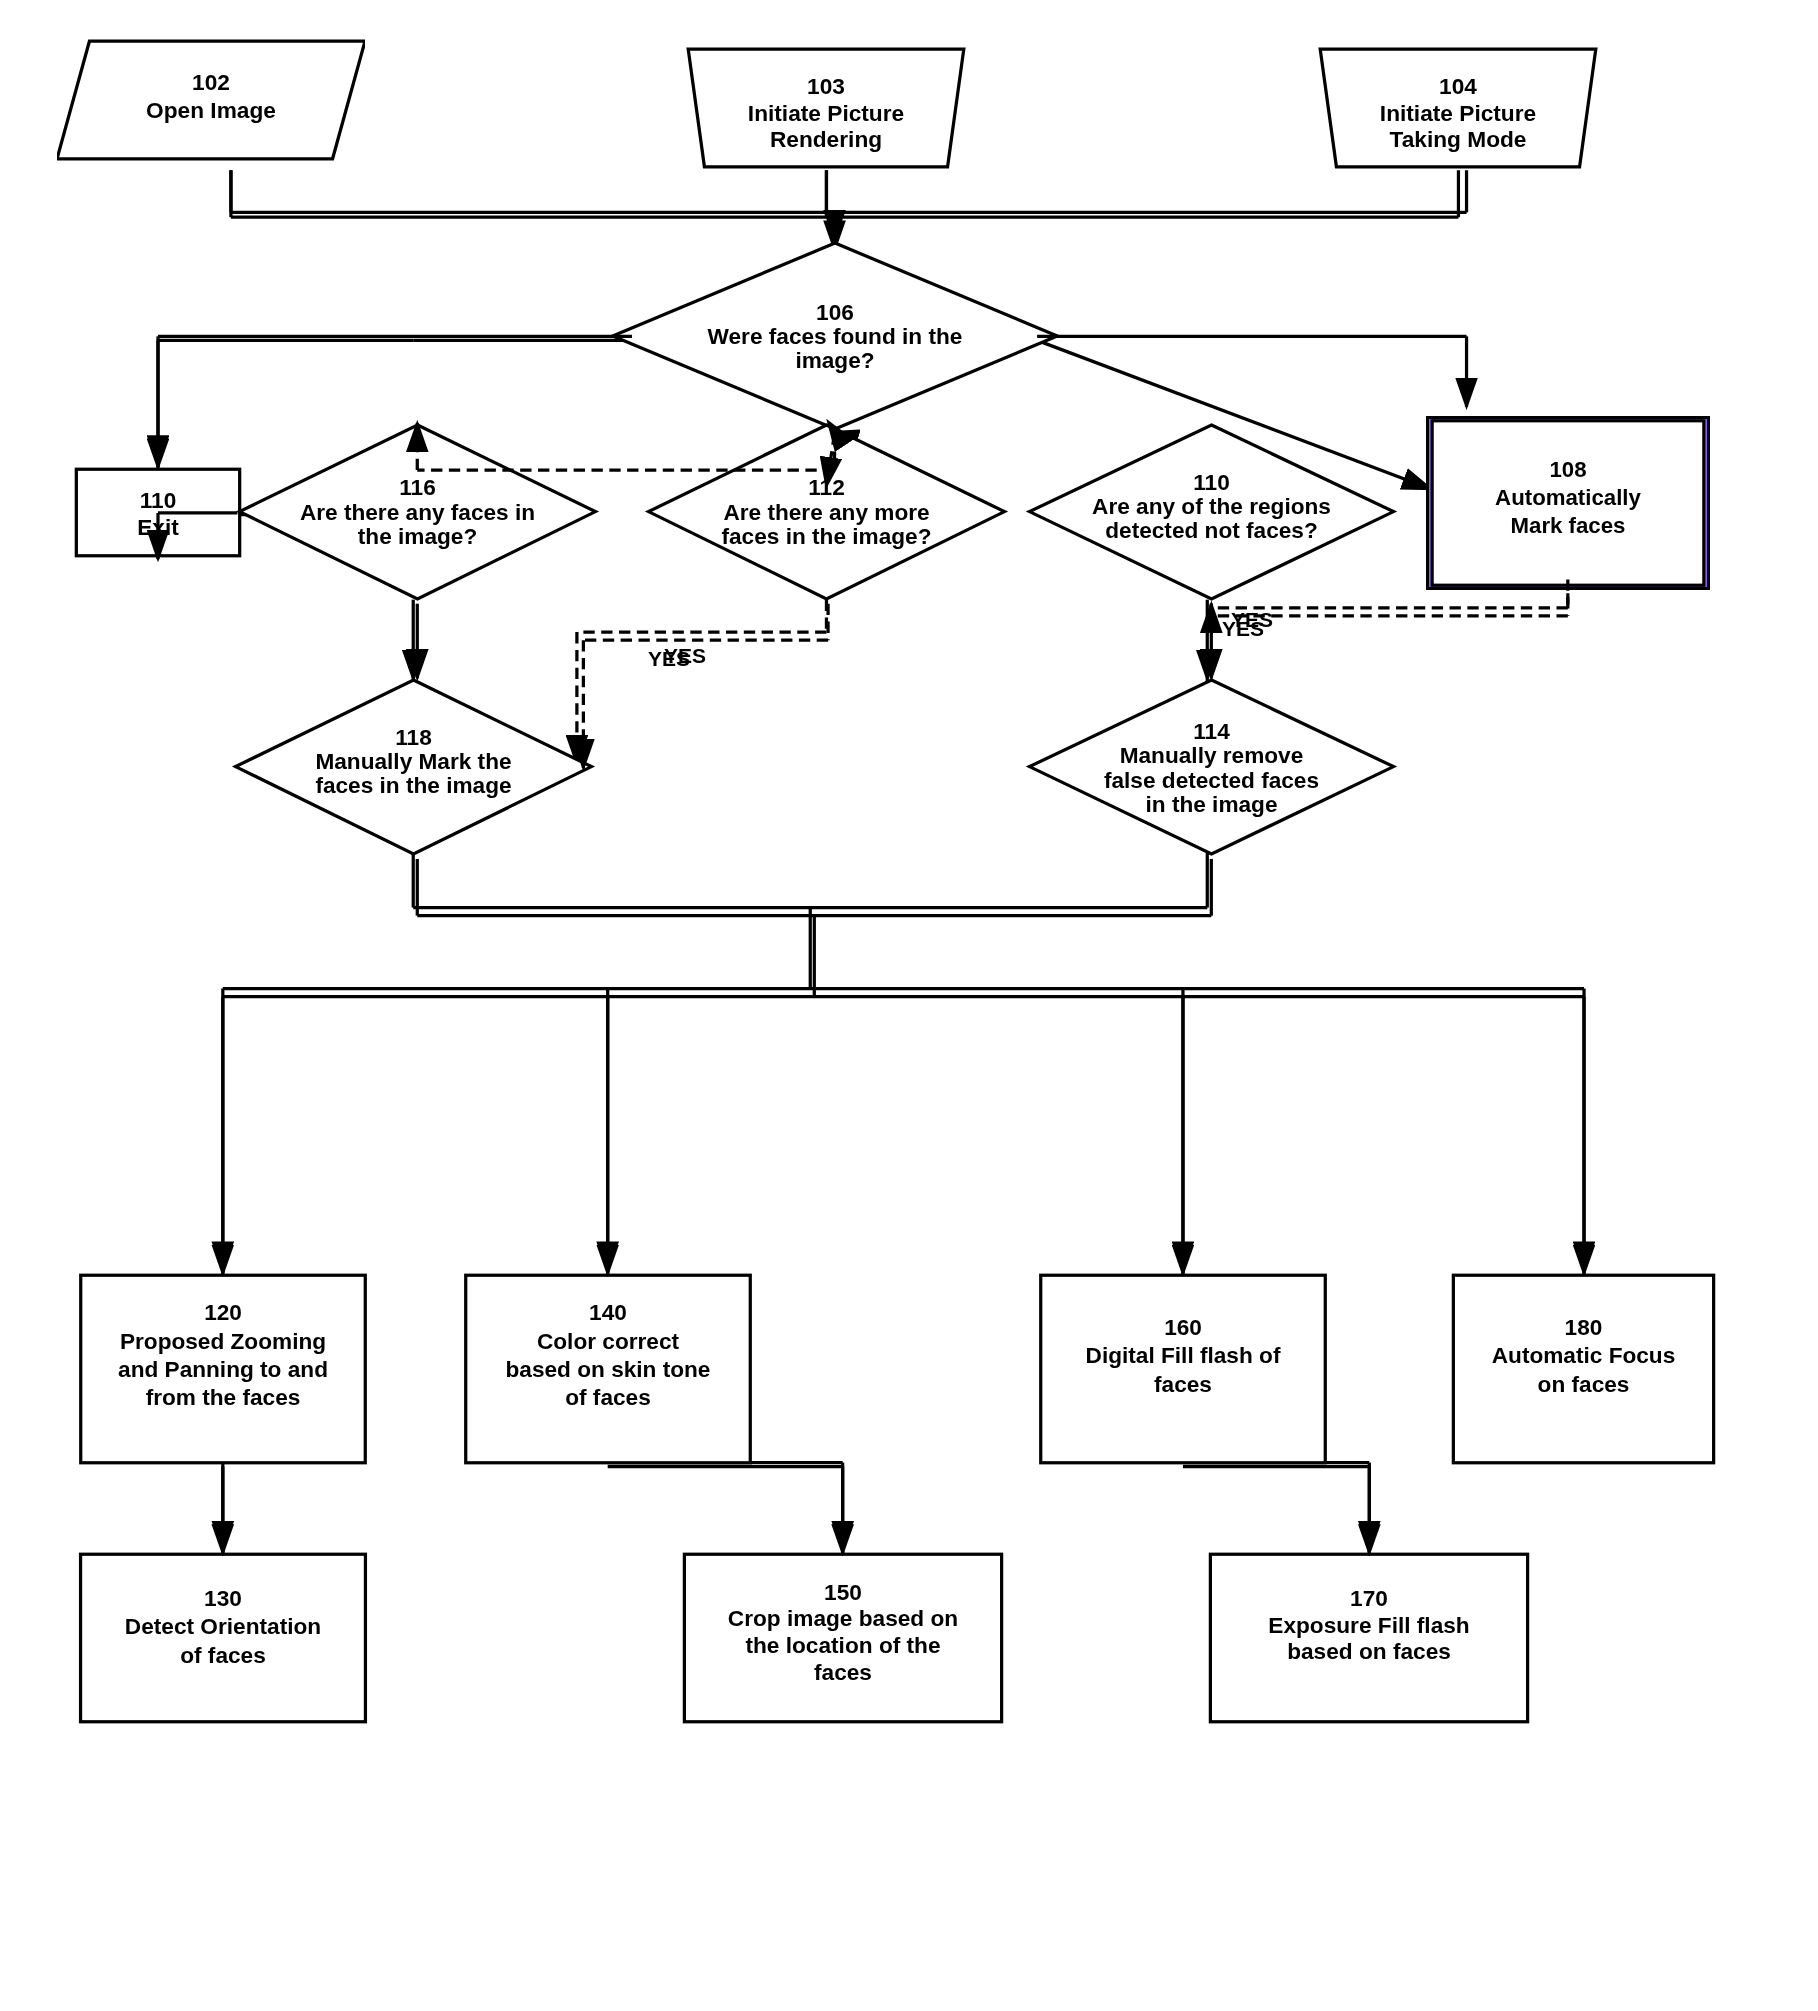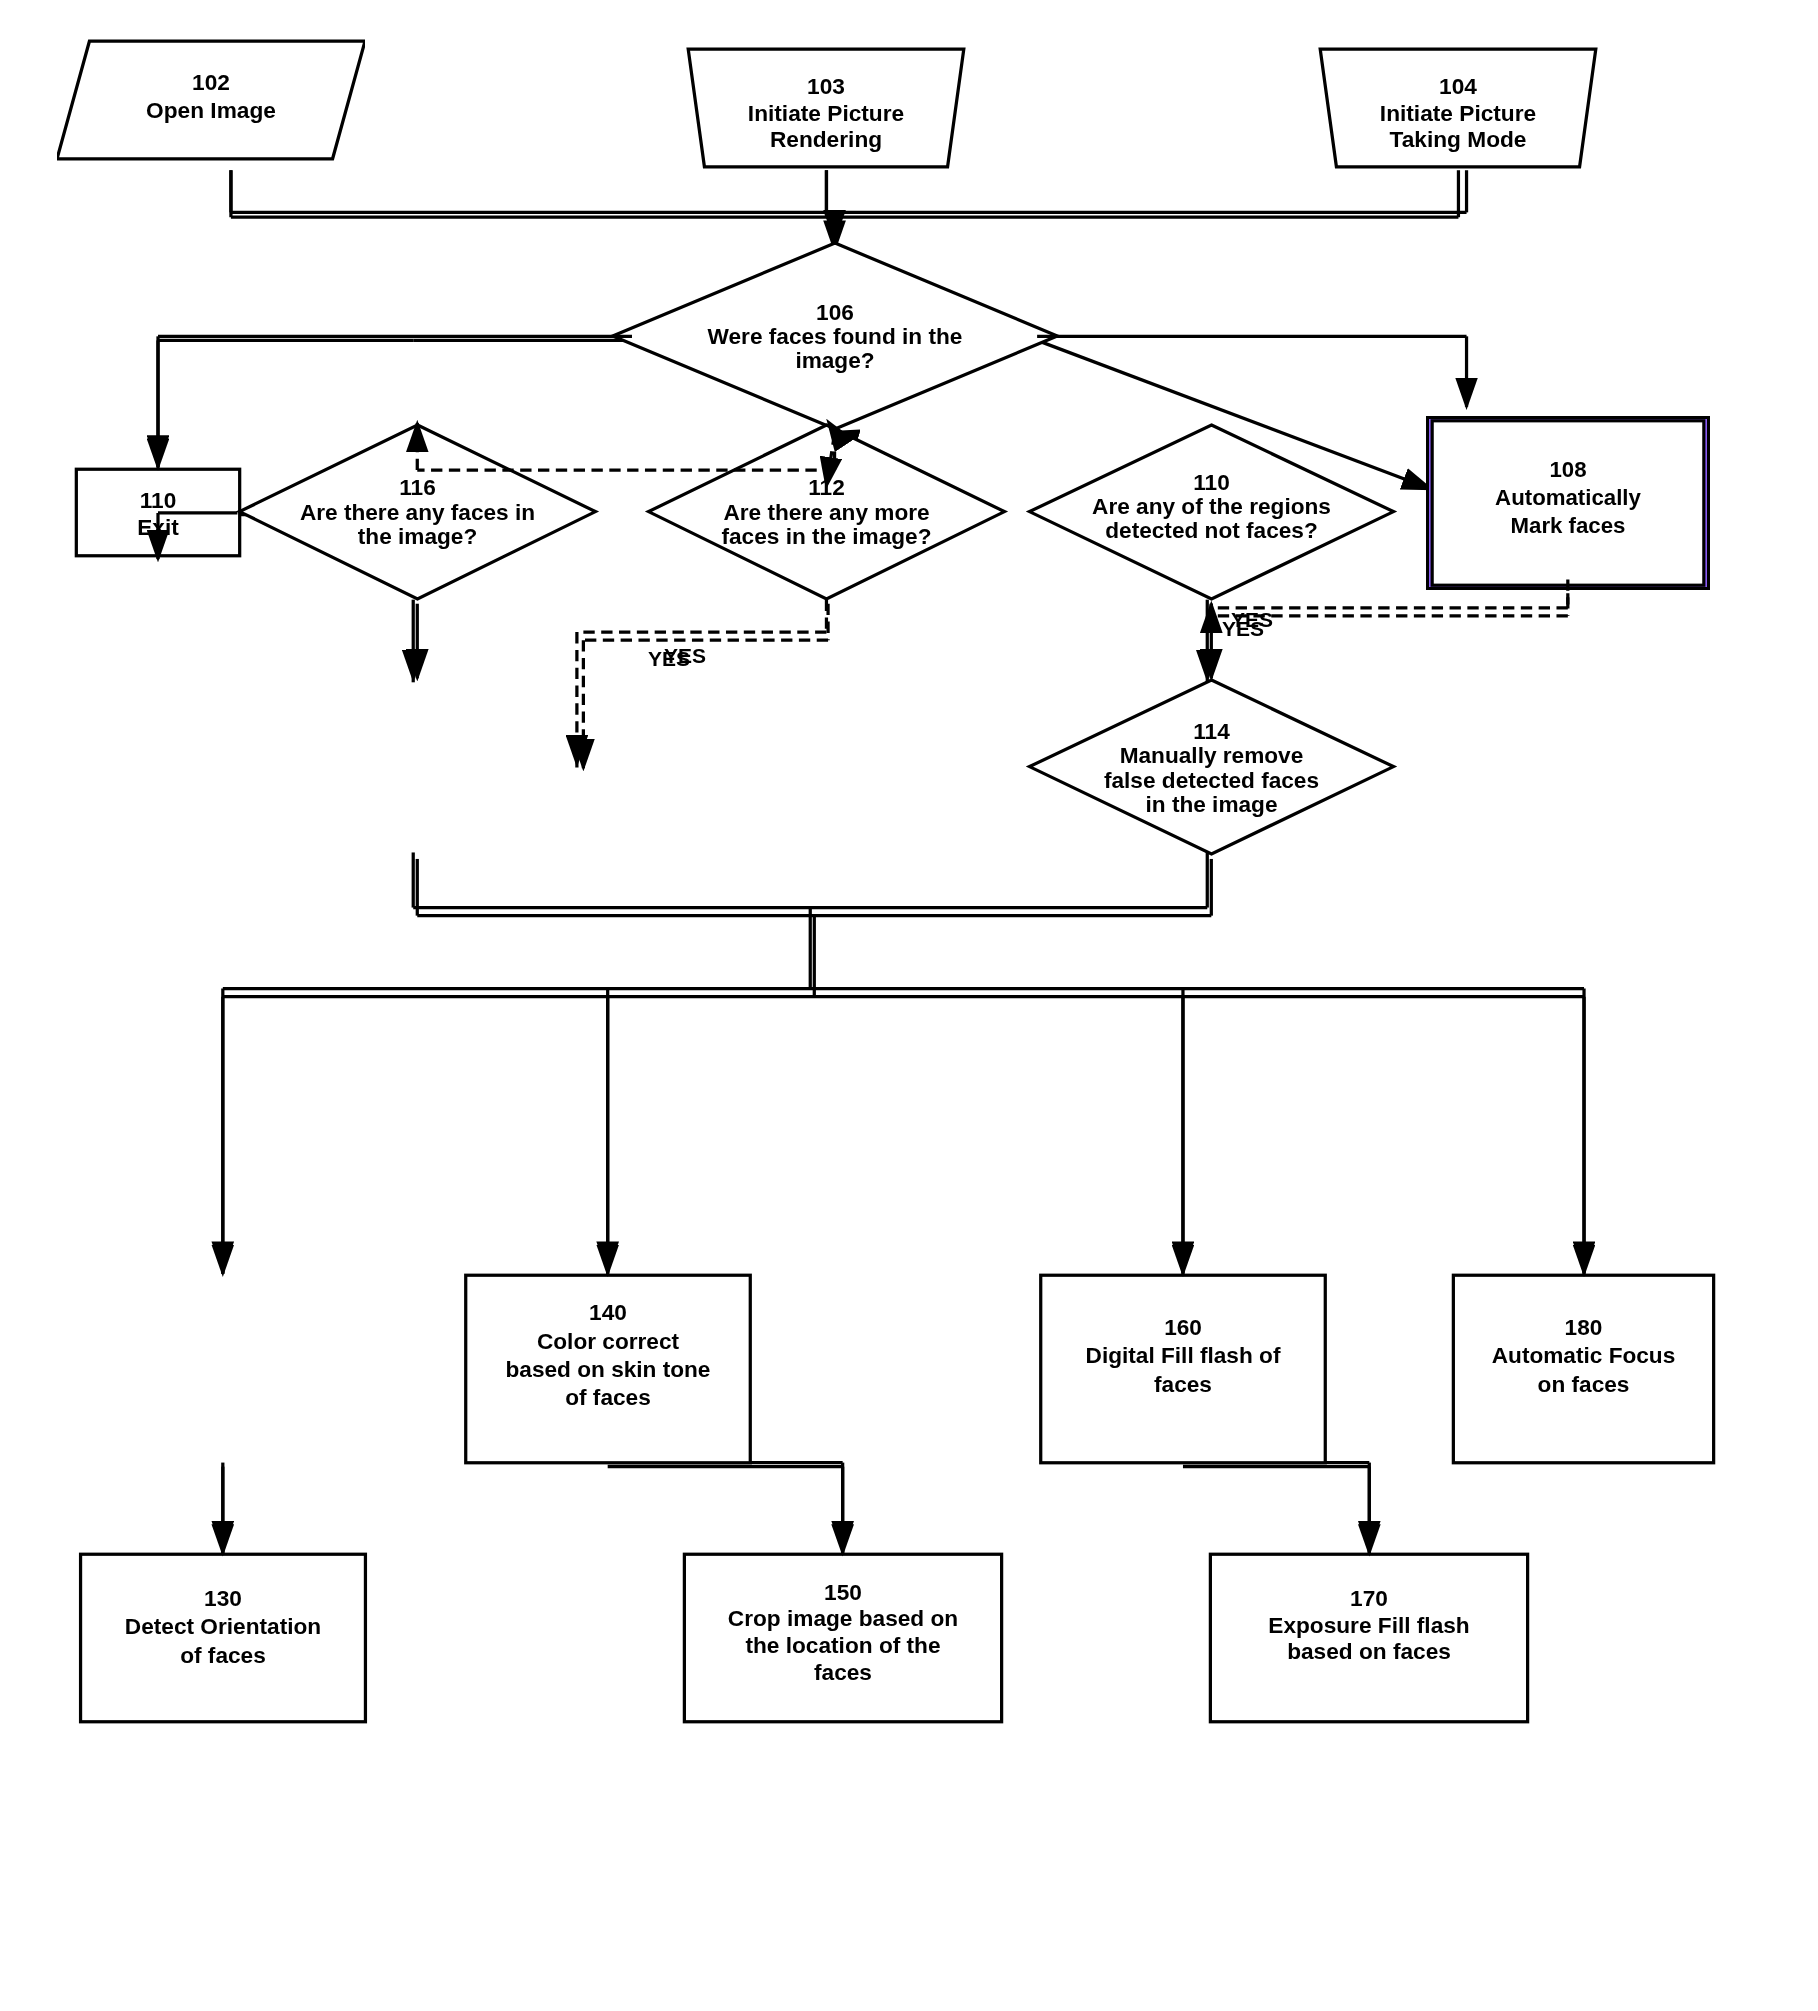--- a/index.html
+++ b/index.html
@@ -188,35 +188,52 @@
       <text x="230" y="85" text-anchor="middle" font-family="Arial" font-size="28" font-weight="bold">110</text>
       <text x="230" y="115" text-anchor="middle" font-family="Arial" font-size="28" font-weight="bold">Are any of the regions</text>
       <text x="230" y="145" text-anchor="middle" font-family="Arial" font-size="28" font-weight="bold">detected not faces?</text>
     </svg>
   </div>
 
   <div style="position:absolute; left:1231px; top:608px; font-size:21px; font-weight:bold;">
     <span>YES</span>
   </div>
 
+  <div style="position:absolute; left:231px; top:676px; width:365px; height:182px;">
+    <svg width="365" height="182" viewBox="0 0 450 225">
+      <polygon points="225,5 445,112 225,220 5,112" fill="white" stroke="black" stroke-width="4"></polygon>
+      <text x="225" y="85" text-anchor="middle" font-family="Arial" font-size="28" font-weight="bold">118</text>
+      <text x="225" y="115" text-anchor="middle" font-family="Arial" font-size="28" font-weight="bold">Manually Mark the</text>
+      <text x="225" y="145" text-anchor="middle" font-family="Arial" font-size="28" font-weight="bold">faces in the image</text>
+    </svg>
+  </div>
 
   <div style="position:absolute; left:648px; top:647px; font-size:21px; font-weight:bold;">
     <span>YES</span>
   </div>
 
   <div style="position:absolute; left:1025px; top:676px; width:373px; height:182px;">
     <svg width="373" height="182" viewBox="0 0 460 225">
       <polygon points="230,5 455,112 230,220 5,112" fill="white" stroke="black" stroke-width="4"></polygon>
       <text x="230" y="78" text-anchor="middle" font-family="Arial" font-size="28" font-weight="bold">114</text>
       <text x="230" y="108" text-anchor="middle" font-family="Arial" font-size="28" font-weight="bold">Manually remove</text>
       <text x="230" y="138" text-anchor="middle" font-family="Arial" font-size="28" font-weight="bold">false detected faces</text>
       <text x="230" y="168" text-anchor="middle" font-family="Arial" font-size="28" font-weight="bold">in the image</text>
     </svg>
   </div>
 
+  <div style="position:absolute; left:77px; top:1272px; width:292px; height:194px;">
+    <svg width="292" height="194" viewBox="0 0 360 240">
+      <rect x="4" y="4" width="352" height="232" fill="white" stroke="black" stroke-width="4"></rect>
+      <text x="180" y="60" text-anchor="middle" font-family="Arial" font-size="28" font-weight="bold">120</text>
+      <text x="180" y="95" text-anchor="middle" font-family="Arial" font-size="28" font-weight="bold">Proposed Zooming</text>
+      <text x="180" y="130" text-anchor="middle" font-family="Arial" font-size="28" font-weight="bold">and Panning to and</text>
+      <text x="180" y="165" text-anchor="middle" font-family="Arial" font-size="28" font-weight="bold">from the faces</text>
+    </svg>
+  </div>
 
   <div style="position:absolute; left:462px; top:1272px; width:292px; height:194px;">
     <svg width="292" height="194" viewBox="0 0 360 240">
       <rect x="4" y="4" width="352" height="232" fill="white" stroke="black" stroke-width="4"></rect>
       <text x="180" y="60" text-anchor="middle" font-family="Arial" font-size="28" font-weight="bold">140</text>
       <text x="180" y="95" text-anchor="middle" font-family="Arial" font-size="28" font-weight="bold">Color correct</text>
       <text x="180" y="130" text-anchor="middle" font-family="Arial" font-size="28" font-weight="bold">based on skin tone</text>
       <text x="180" y="165" text-anchor="middle" font-family="Arial" font-size="28" font-weight="bold">of faces</text>
     </svg>
   </div>

